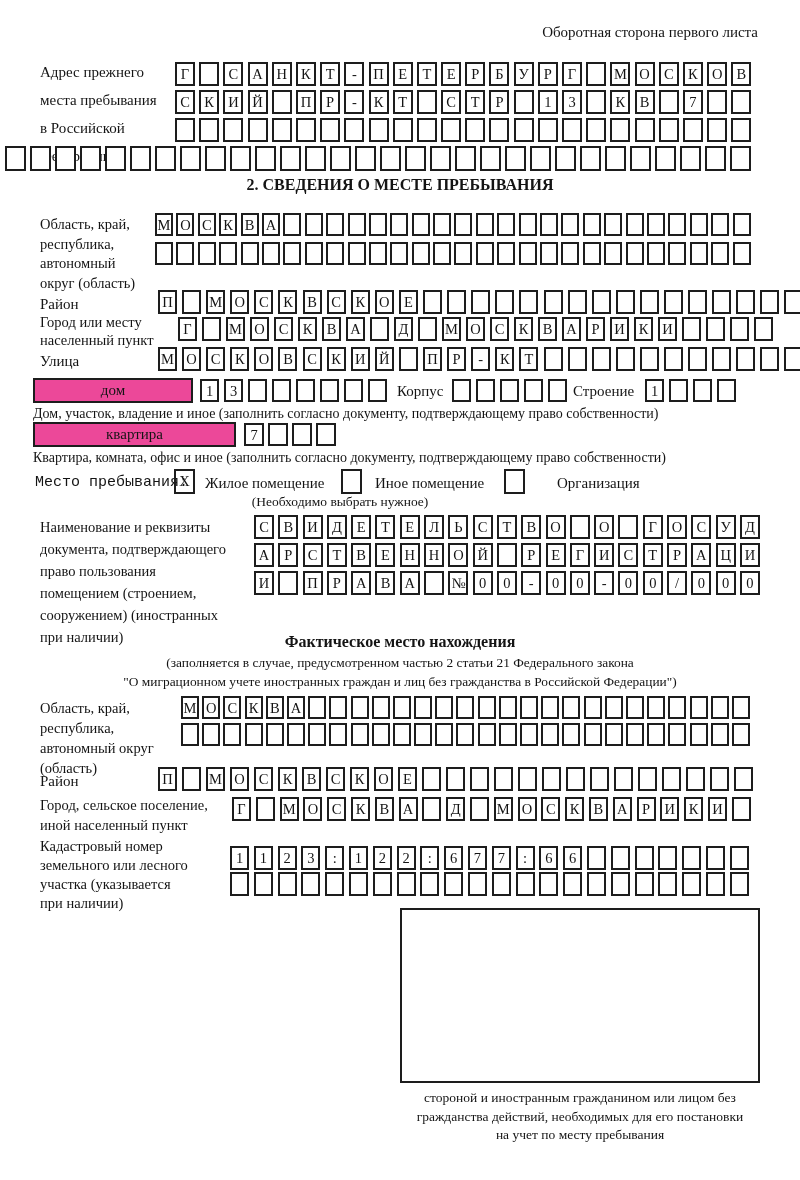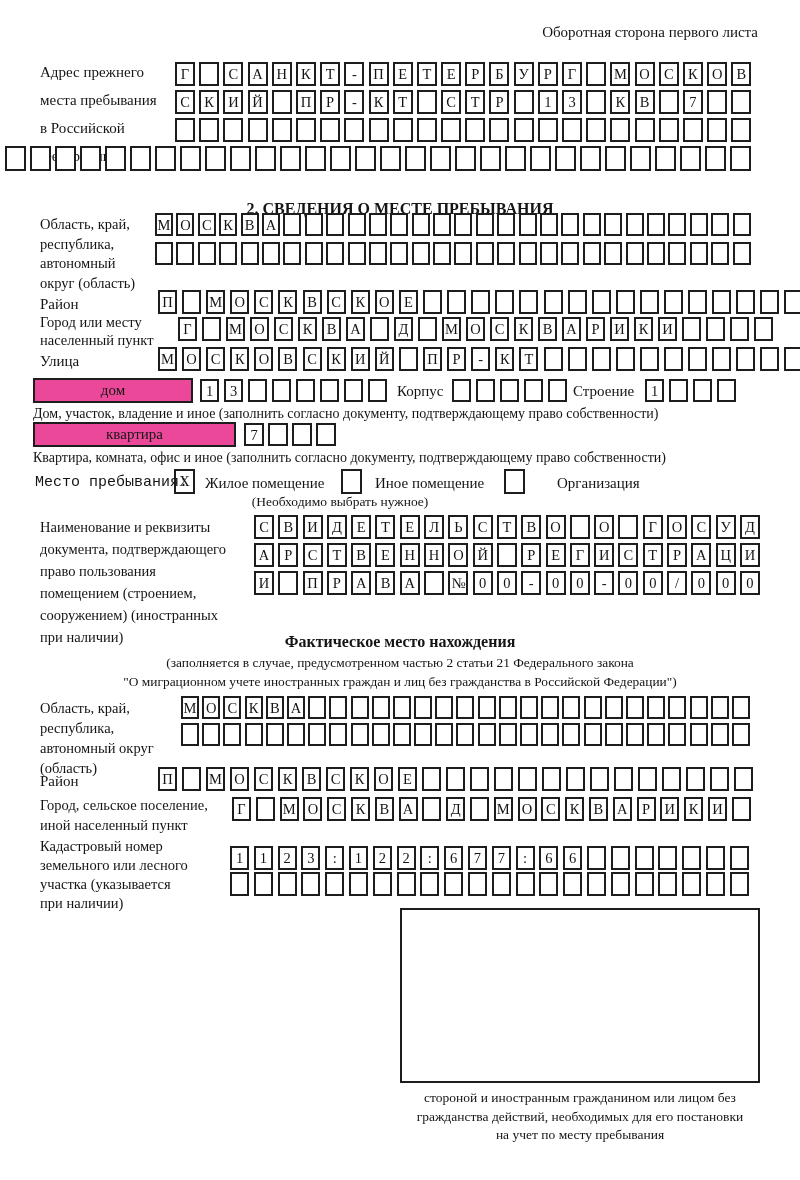--- a/index.html
+++ b/index.html
@@ -148,21 +148,21 @@
       <span class="cell"></span>
       <span class="cell"></span>
       <span class="cell"></span>
       <span class="cell"></span>
       <span class="cell"></span>
       <span class="cell"></span>
       <span class="cell"></span>
       <span class="cell"></span>
     </div>
 
-  <div class="title" style="top:200px;">2. СВЕДЕНИЯ О МЕСТЕ ПРЕБЫВАНИЯ</div>
+  <div class="title" style="top:176px;">2. СВЕДЕНИЯ О МЕСТЕ ПРЕБЫВАНИЯ</div>
 
   <div class="abs lbl-sm" style="left:40px;top:215px;line-height:19.5px;">
       <div>Область, край,</div>
       <div>республика,</div>
       <div>автономный</div>
       <div>округ (область)</div>
     </div>
   <div class="cellrow c28" style="left:155px;top:213px;">
       <span class="cell">М</span>
       <span class="cell">О</span>

